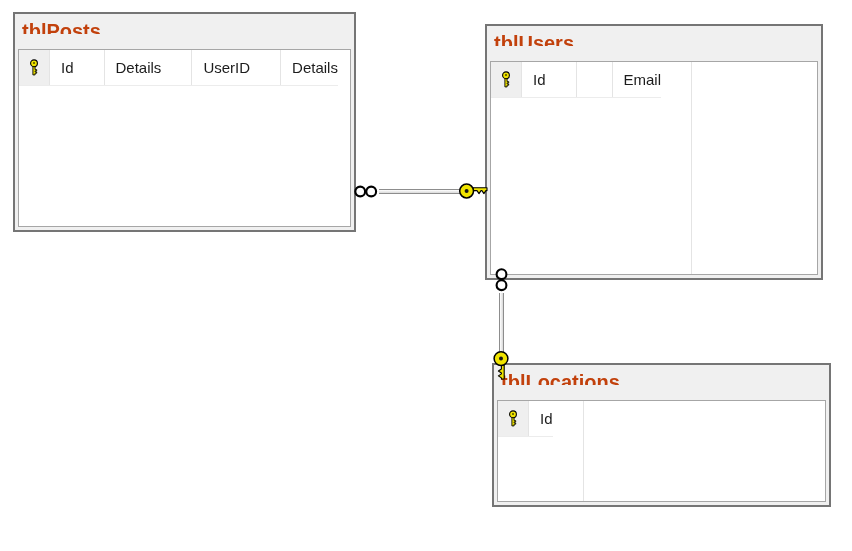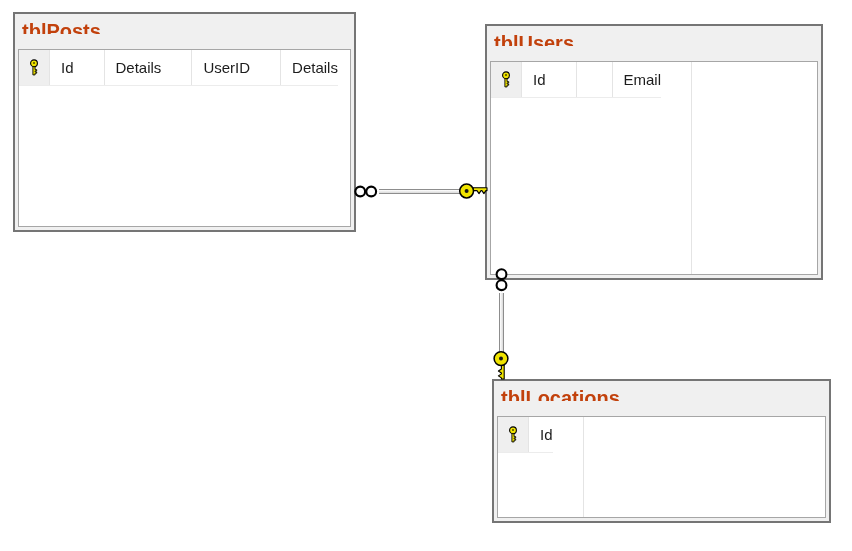--- a/index.html
+++ b/index.html
@@ -20,21 +20,21 @@
   .row { display:flex; flex:0 0 36px; height:36px; box-sizing:border-box; border-bottom:1px solid #ececec; }
   .row.filler { flex:1 1 auto; height:auto; border-bottom:none; }
   .key-cell { flex:0 0 31px; width:31px; box-sizing:border-box; border-right:1px solid #e4e4e4;
               display:flex; align-items:center; justify-content:center; }
   .key-cell.pk { background:#efefef; }
   .name-cell { display:flex; align-items:center; padding-left:11px;
                font-size:15px; color:#1c1c1c; white-space:nowrap; }
 
   #tblPosts     { left:13px;  top:12px;  width:343px; height:220px; }
   #tblUsers     { left:485px; top:24px;  width:338px; height:256px; }
-  #tblLocations { left:492px; top:379px; width:339px; height:144px; }
+  #tblLocations { left:492px; top:363px; width:339px; height:144px; }
 
   
   .rel { position:absolute; }
   .rel > * { position:absolute; }
   .pipe-h { height:5px; box-sizing:border-box;
             border-top:1px solid #8d8d8d; border-bottom:1px solid #8d8d8d;
             background:linear-gradient(to bottom,#ffffff,#d9d9d9); }
   .pipe-v { width:5px; box-sizing:border-box;
             border-left:1px solid #8d8d8d; border-right:1px solid #8d8d8d;
             background:linear-gradient(to right,#ffffff,#d9d9d9); }

